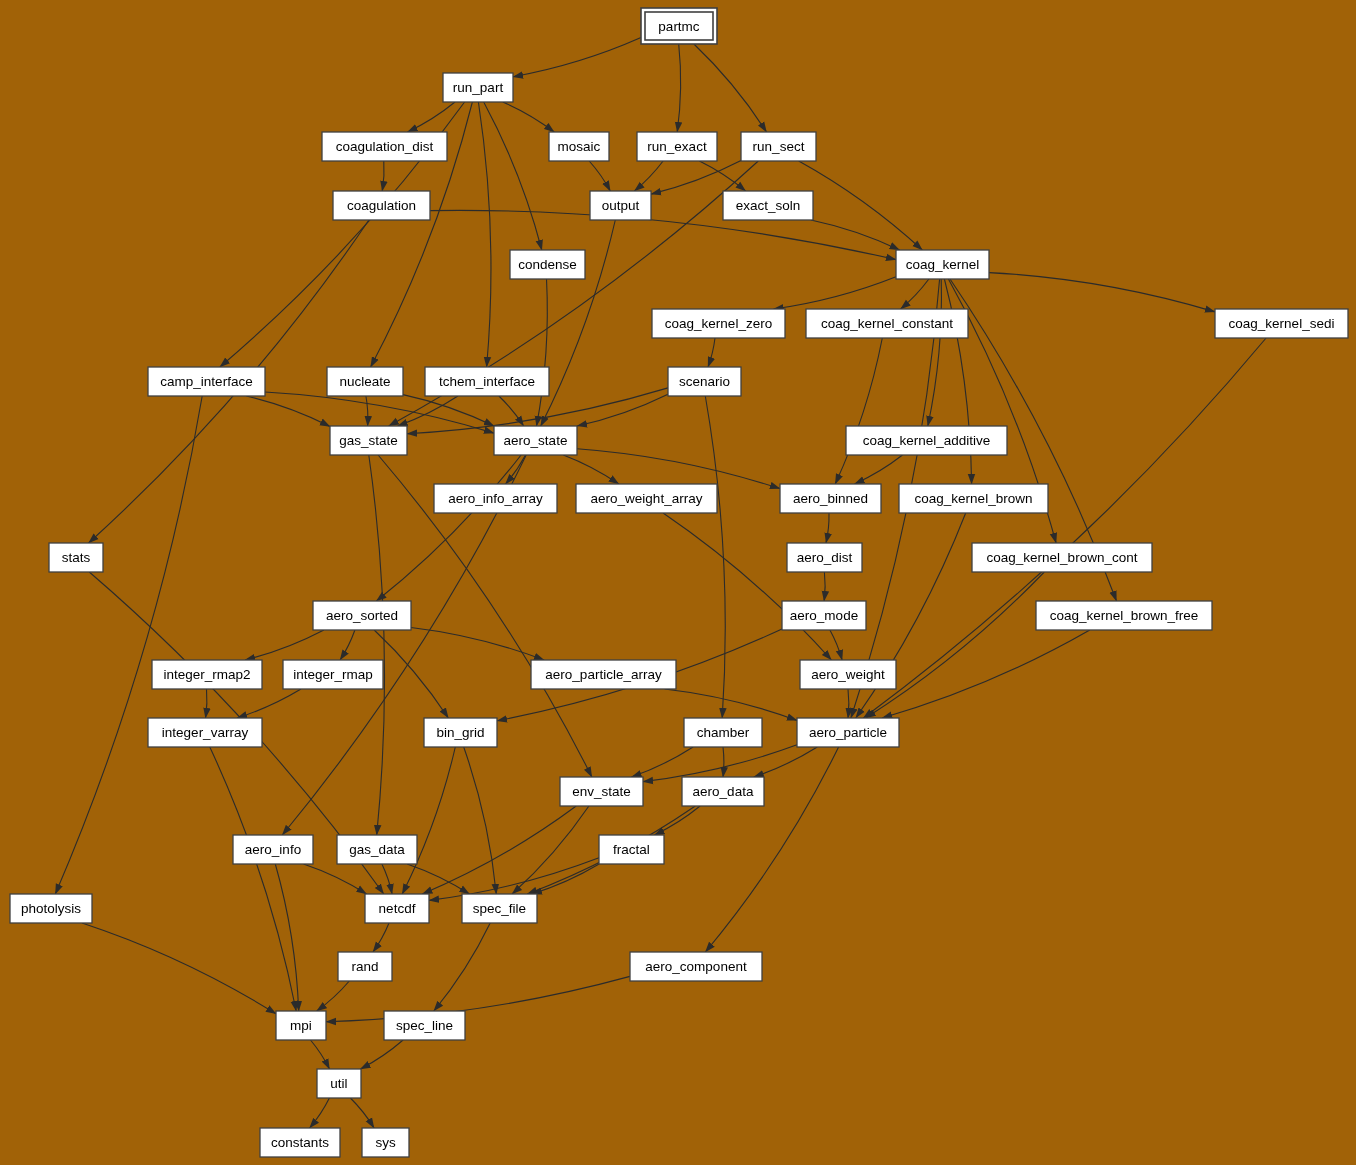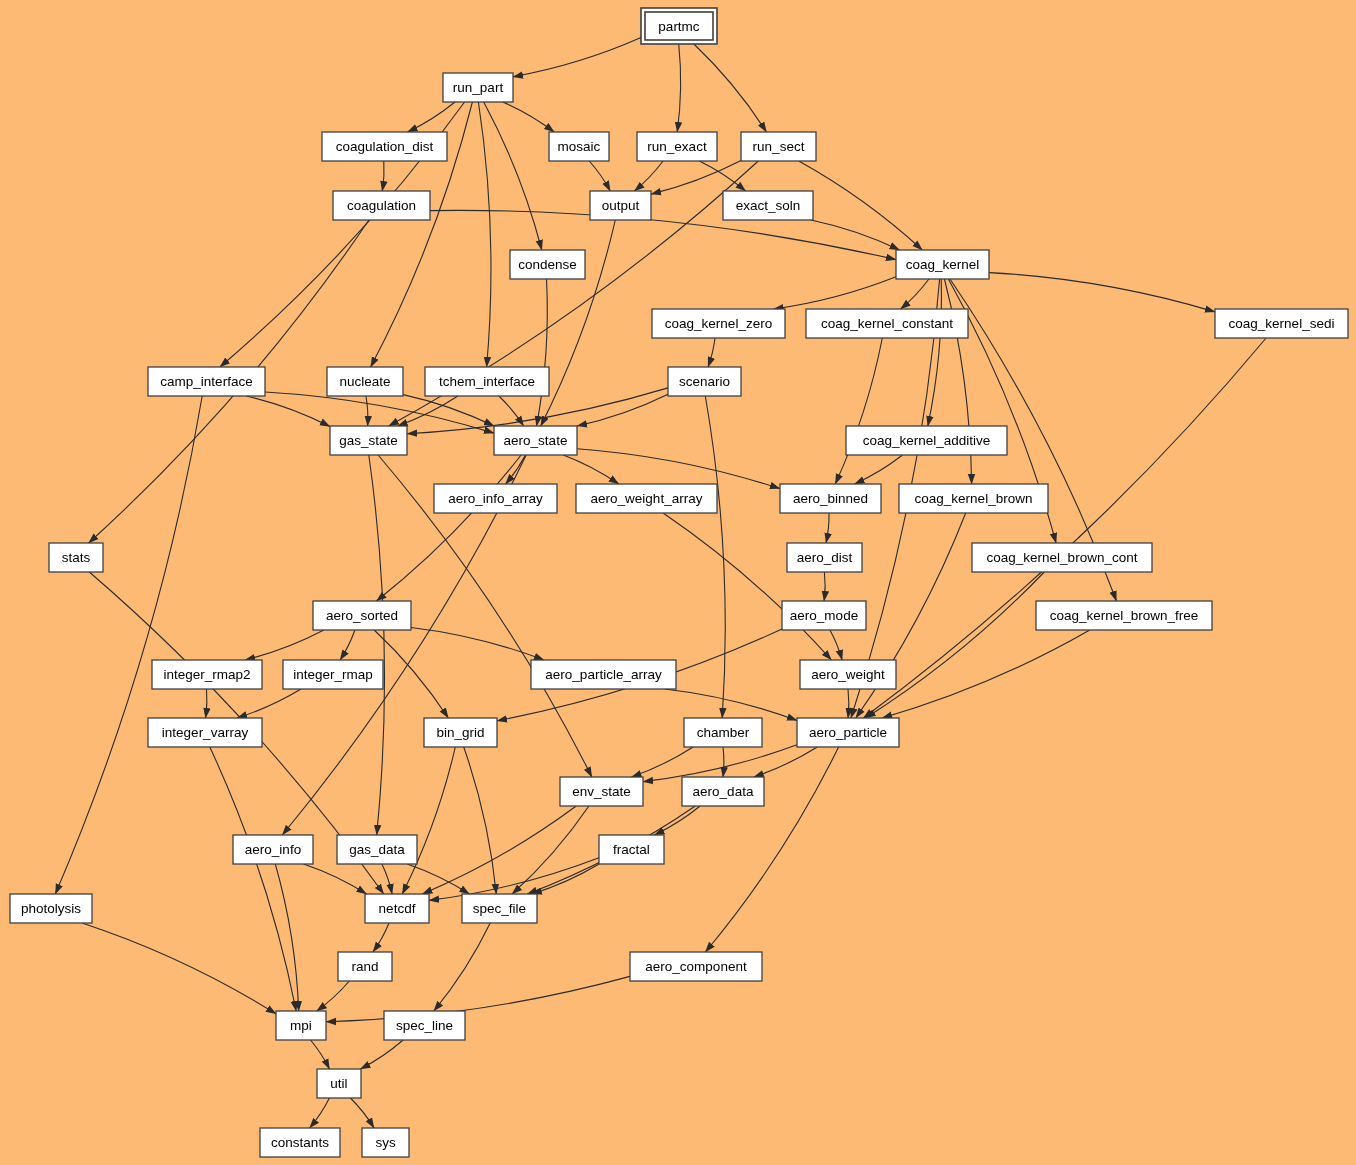--- a/index.html
+++ b/index.html
@@ -1,17 +1,17 @@
 <!DOCTYPE html>
 <html><head>
 <meta charset="utf-8">
 <style>
   html,body{margin:0;padding:0;background:#ffffff;}
   body{font-family:"Liberation Sans","DejaVu Sans",sans-serif;}
-  #graph-wrap{position:relative;width:1356px;height:1165px;background:#fdba74;overflow:hidden;}
+  #graph-wrap{position:relative;width:1356px;height:1165px;background:#a16207;overflow:hidden;}
   svg{display:block;}
   .node rect{fill:#ffffff;stroke:#404040;stroke-width:1.3px;}
   .node.root rect{stroke-width:1.6px;}
   .node text{fill:#000000;font-size:13.5px;font-family:"Liberation Sans","DejaVu Sans",sans-serif;}
   .edge{stroke:#2b2b2b;stroke-width:1.1px;fill:none;}
   .node{cursor:pointer;}
 </style>
 </head>
 <body>
 

